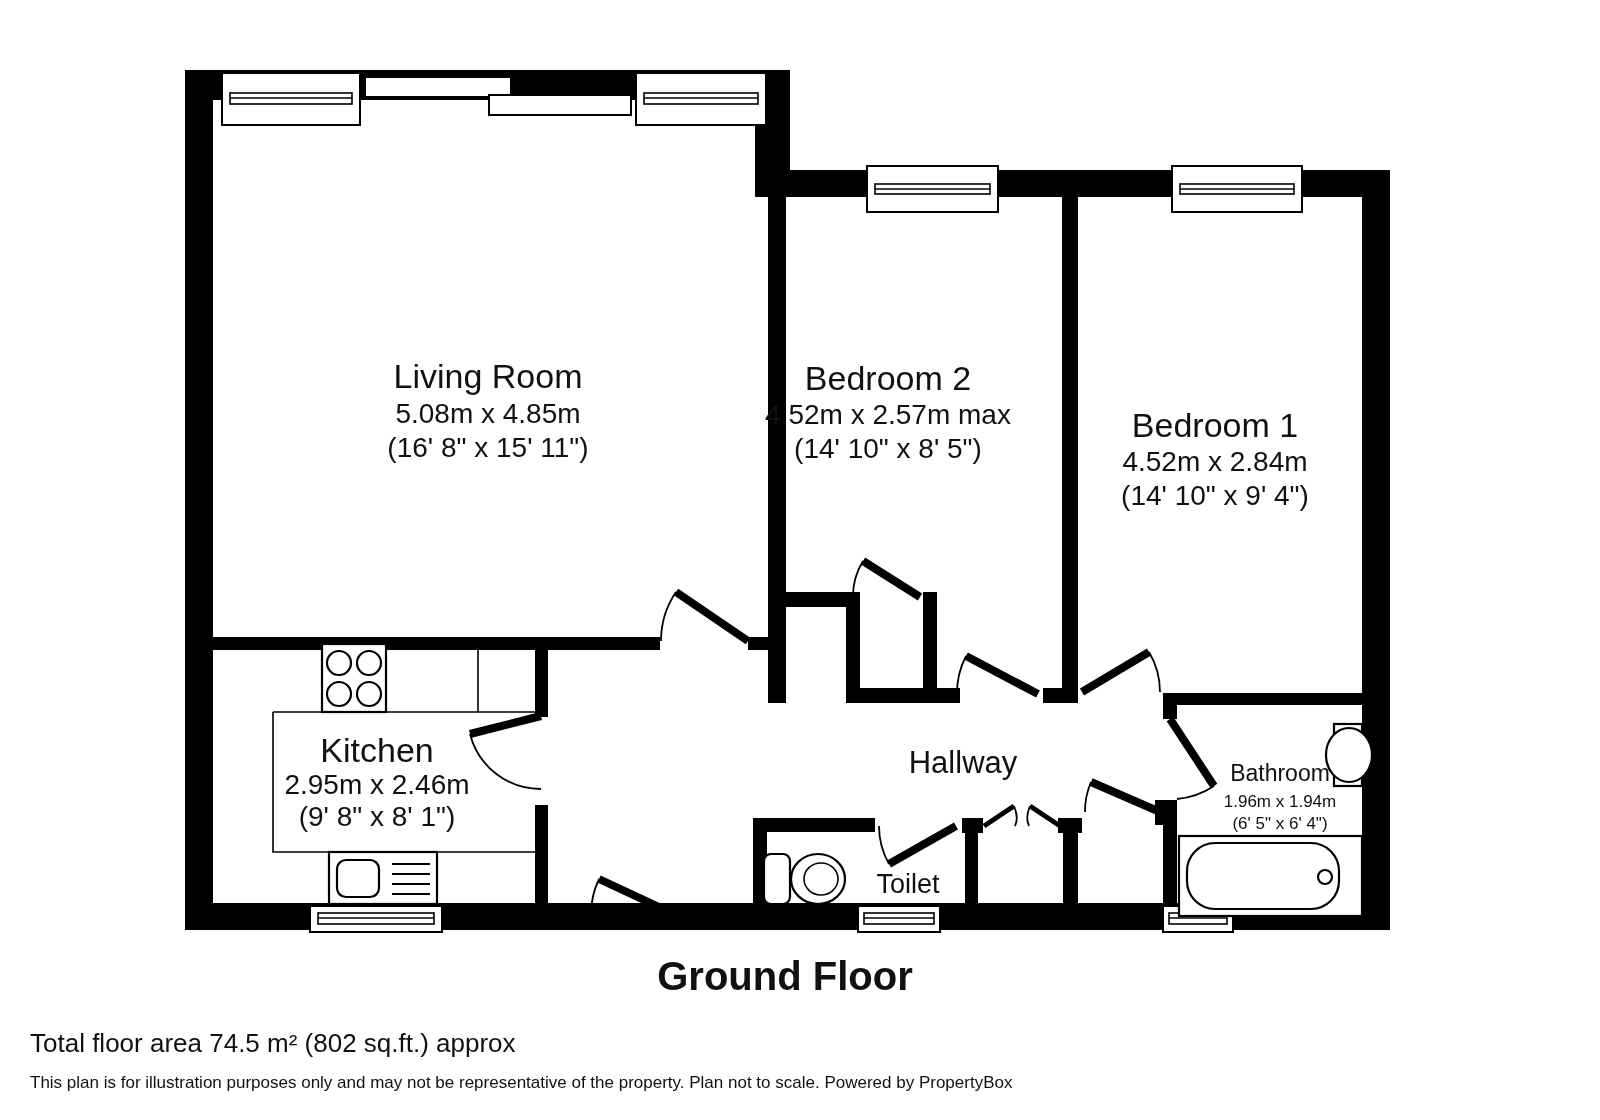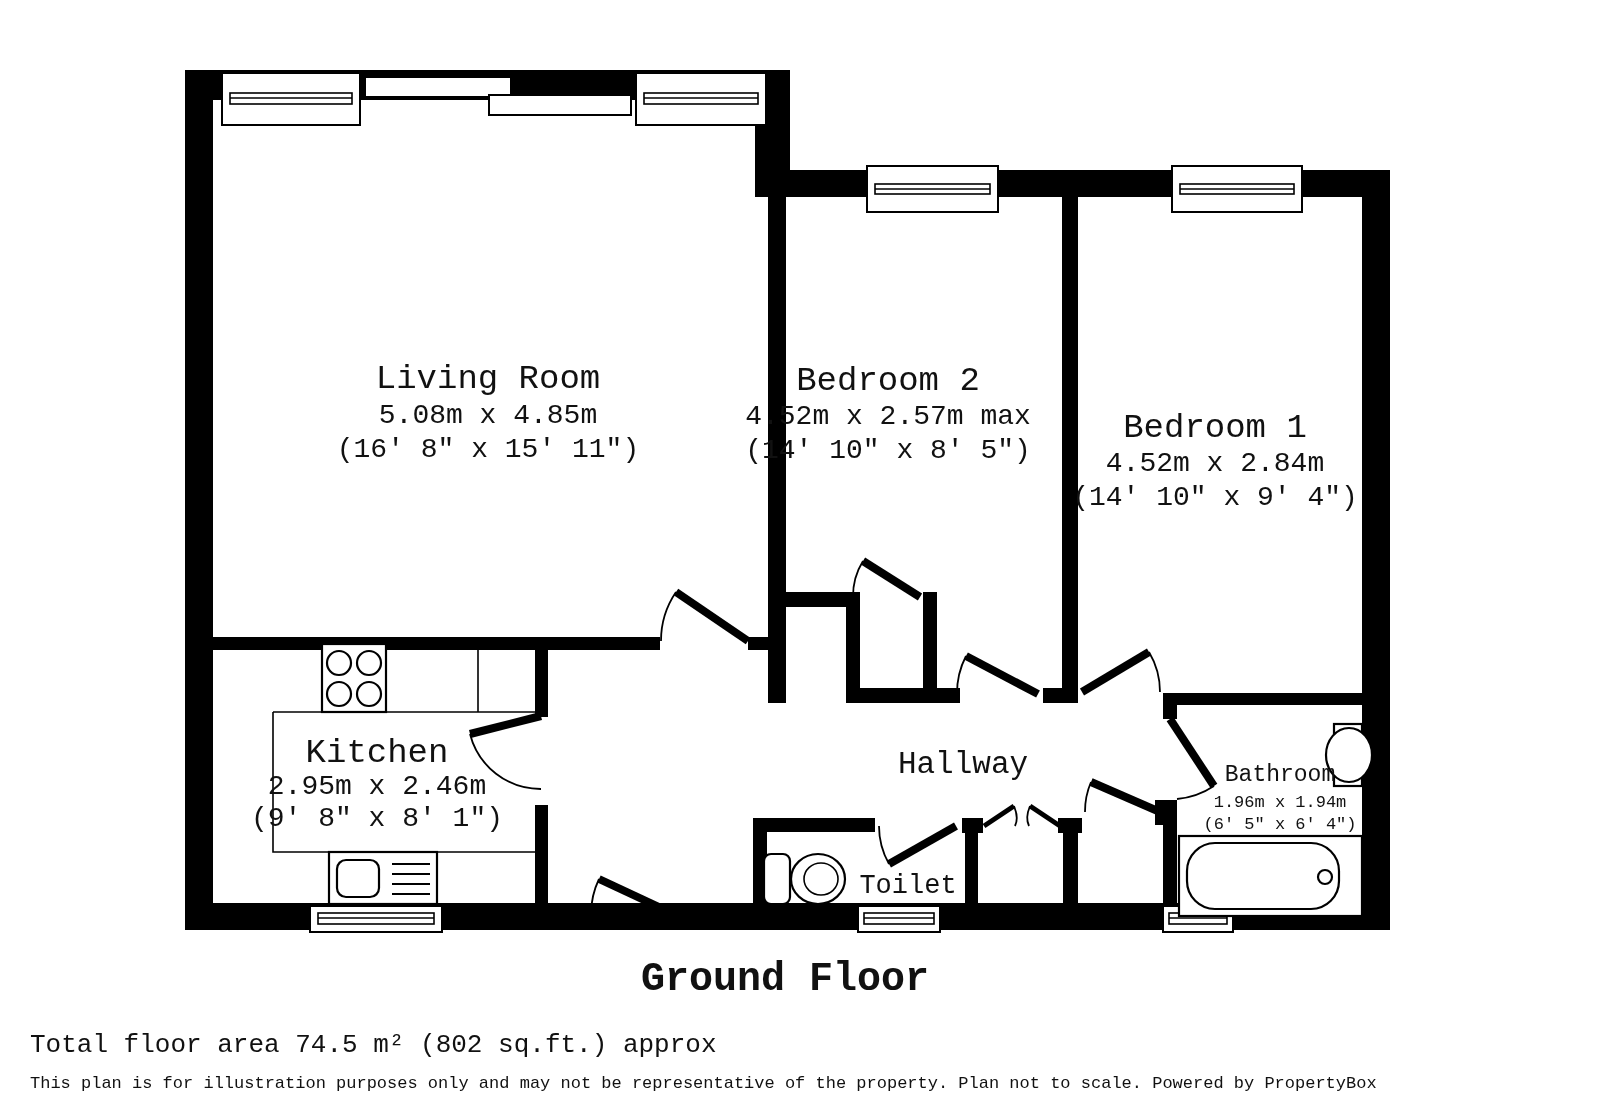--- a/index.html
+++ b/index.html
@@ -1,17 +1,17 @@
 <!DOCTYPE html>
 <html><head>
 <meta charset="utf-8">
 <style>
   html,body{margin:0;padding:0;background:#ffffff;}
   .page{position:relative;width:1600px;height:1120px;background:#ffffff;overflow:hidden;
-        font-family:Liberation Mono, monospace;}
+        font-family:Liberation Sans, sans-serif;}
   svg{position:absolute;left:0;top:0;}
   .wall{fill:#000000;stroke:none;}
   .win{fill:#ffffff;stroke:#000000;stroke-width:2;}
   .winline{stroke:#000000;stroke-width:1.6;fill:none;}
   .leaf{stroke:#000000;stroke-width:8;fill:none;}
   .arc{stroke:#000000;stroke-width:1.8;fill:none;}
   .fix{fill:#ffffff;stroke:#000000;stroke-width:2.2;}
   .thin{stroke:#000000;stroke-width:1.6;fill:none;}
   .lbl{fill:#111111;}
   .name{font-size:34px;}

